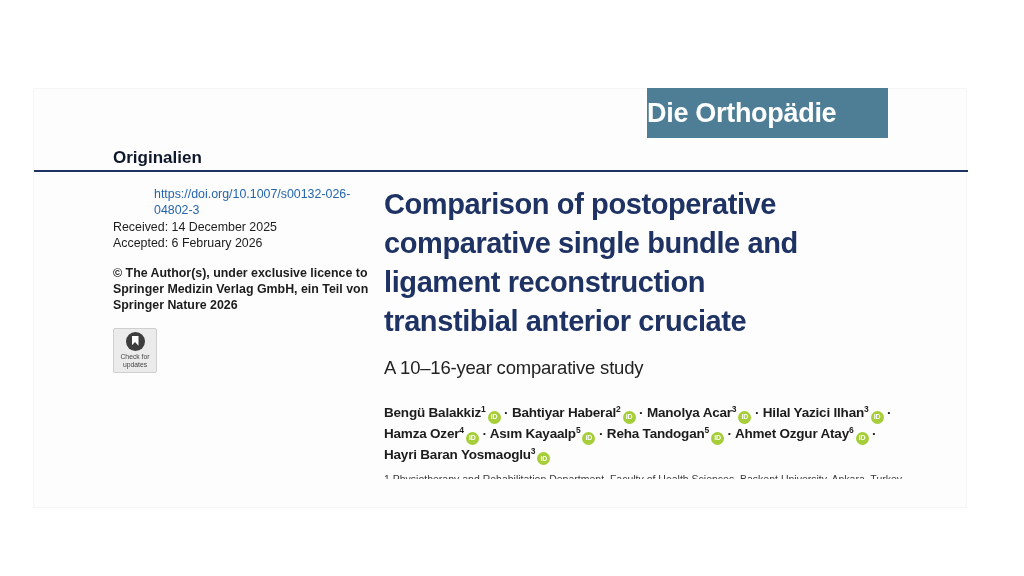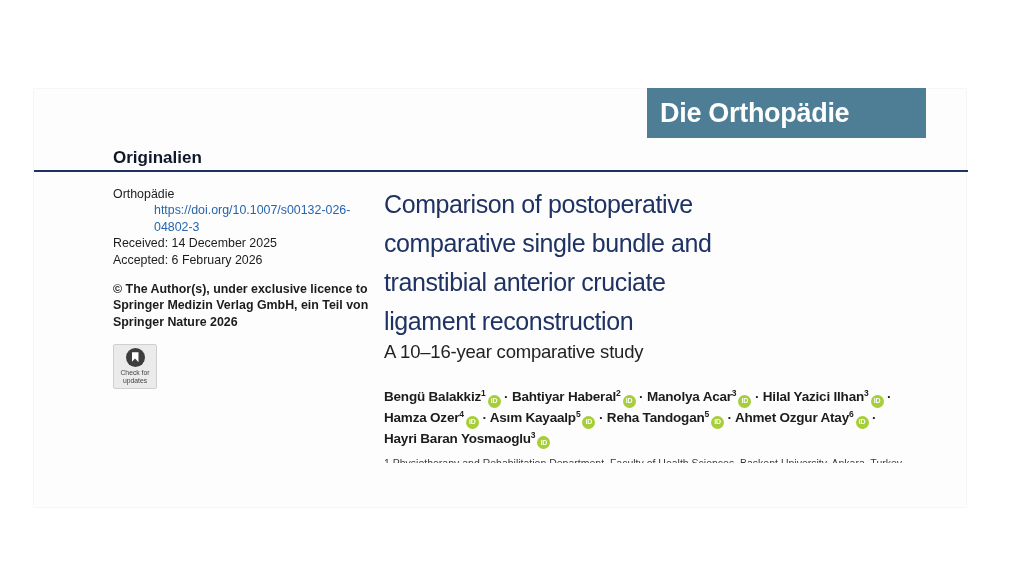--- a/index.html
+++ b/index.html
@@ -2,45 +2,45 @@
 <html><head>
 <meta charset="utf-8">
 <style>
   * { margin: 0; padding: 0; box-sizing: border-box; }
   html, body { width: 1024px; height: 576px; background: #ffffff; overflow: hidden;
     font-family: "Liberation Sans", sans-serif; }
   .canvas { position: relative; width: 1024px; height: 576px; background: #ffffff; }
   .page { position: absolute; left: 33px; top: 88px; width: 934px; height: 420px;
     background: #fdfdfd; border: 1px solid #f6f6f6; }
 
-  .banner { position: absolute; left: 613px; top: -1px; width: 279px; height: 50px;
-    display: flex; align-items: center; padding-left: 13px; }
+  .banner { position: absolute; left: 613px; top: -1px; width: 241px; height: 50px;
+    display: flex; align-items: center; }
   .banner-text { color: #ffffff; font-weight: bold; font-size: 27px; letter-spacing: -0.3px; }
 
   .section-heading { position: absolute; left: 79px; top: 59px; font-size: 17px;
     font-weight: bold; color: #0f172a; }
   .rule { position: absolute; left: 0; top: 81px; width: 934px; height: 2px; background: #1e3263; }
 
   .left-col { position: absolute; left: 79px; top: 97px; width: 262px;
     font-size: 12.4px; line-height: 16.4px; color: #1c1c1c; }
   .doi-link { color: #2565ae; text-decoration: none; display: inline-block; padding-left: 41px; }
   .copyright { margin-top: 13px; width: 258px; font-weight: bold; }
   .update-badge { margin-top: 14px; width: 44px; height: 45px; background: #ebebeb;
     border: 1px solid #cfcfcf; border-radius: 2px; display: flex; flex-direction: column;
     align-items: center; padding-top: 3px; cursor: pointer; }
   .crossmark-circle { width: 19px; height: 19px; border-radius: 50%; background: #3d3d3d;
     display: flex; align-items: flex-start; justify-content: center; }
   .crossmark-ribbon { margin-top: 4px; width: 7px; height: 10px; background: #ffffff;
     clip-path: polygon(0 0, 100% 0, 100% 100%, 50% 62%, 0 100%); }
   .badge-text { font-size: 6.8px; line-height: 8px; color: #444444; text-align: center; margin-top: 2px; }
 
   .right-col { position: absolute; left: 350px; top: 96px; width: 566px; }
-  .title { color: #1e3263; font-weight: normal; font-size: 25px; line-height: 39px;
+  .title { color: #1e3263; font-weight: bold; font-size: 29px; line-height: 39px;
     letter-spacing: -0.4px; white-space: nowrap; }
-  .subtitle { margin-top: 0; font-size: 18.5px; color: #222222; letter-spacing: -0.2px; }
+  .subtitle { margin-top: 16px; font-size: 18.5px; color: #222222; letter-spacing: -0.2px; }
   .authors { margin-top: 24px; font-size: 13.5px; font-weight: bold; color: #1c1c1c;
     line-height: 20.5px; letter-spacing: -0.2px; }
   .author-line { white-space: nowrap; }
   .author-sup { font-size: 8.5px; vertical-align: super; line-height: 0; }
   .orcid-icon { display: inline-flex; width: 13px; height: 13px; border-radius: 50%;
     background: #a5ce39; color: #ffffff; font-size: 7px; font-weight: bold;
     align-items: center; justify-content: center; vertical-align: -2px; margin-left: 2px;
     cursor: pointer; }
   .author-sep { font-weight: bold; }
   .partial-line { margin-top: 9px; height: 5px; overflow: hidden; font-size: 10.5px;
@@ -53,43 +53,42 @@
   <div class="page">
 
     <div class="banner" style="background: rgb(77, 126, 150);">
       <span class="banner-text">Die Orthopädie</span>
     </div>
 
     <div class="section-heading">Originalien</div>
     <div class="rule"></div>
 
     <div class="left-col">
-      <div>Orthopädie</div>
       <a class="doi-link" href="#">https://doi.org/10.1007/s00132-026-04802-3</a>
       <div>Received: 14 December 2025</div>
       <div>Accepted: 6 February 2026</div>
       <div class="copyright">© The Author(s), under exclusive licence to Springer Medizin Verlag GmbH, ein Teil von Springer Nature 2026</div>
 
       <div class="update-badge">
         <div class="crossmark-circle">
           <div class="crossmark-ribbon"></div>
         </div>
         <div class="badge-text">
           <div>Check for</div>
           <div>updates</div>
         </div>
       </div>
     </div>
 
     <div class="right-col">
       <div class="title" id="title">
           <div>Comparison of postoperative</div>
           <div>comparative single bundle and</div>
+          <div>ligament reconstruction</div>
           <div>transtibial anterior cruciate</div>
-          <div>ligament reconstruction</div>
         </div>
       <div class="subtitle">A 10–16-year comparative study</div>
       <div class="authors" id="authors">
           <div class="author-line"><span>Bengü Balakkiz</span><span class="author-sup">1</span><span class="orcid-icon">iD</span><span class="author-sep"> · </span><span>Bahtiyar Haberal</span><span class="author-sup">2</span><span class="orcid-icon">iD</span><span class="author-sep"> · </span><span>Manolya Acar</span><span class="author-sup">3</span><span class="orcid-icon">iD</span><span class="author-sep"> · </span><span>Hilal Yazici Ilhan</span><span class="author-sup">3</span><span class="orcid-icon">iD</span><span class="author-sep"> · </span></div>
           <div class="author-line"><span>Hamza Ozer</span><span class="author-sup">4</span><span class="orcid-icon">iD</span><span class="author-sep"> · </span><span>Asım Kayaalp</span><span class="author-sup">5</span><span class="orcid-icon">iD</span><span class="author-sep"> · </span><span>Reha Tandogan</span><span class="author-sup">5</span><span class="orcid-icon">iD</span><span class="author-sep"> · </span><span>Ahmet Ozgur Atay</span><span class="author-sup">6</span><span class="orcid-icon">iD</span><span class="author-sep"> · </span></div>
           <div class="author-line"><span>Hayri Baran Yosmaoglu</span><span class="author-sup">3</span><span class="orcid-icon">iD</span></div>
         </div>
       <div class="partial-line">1 Physiotherapy and Rehabilitation Department, Faculty of Health Sciences, Baskent University, Ankara, Turkey</div>
     </div>
 

